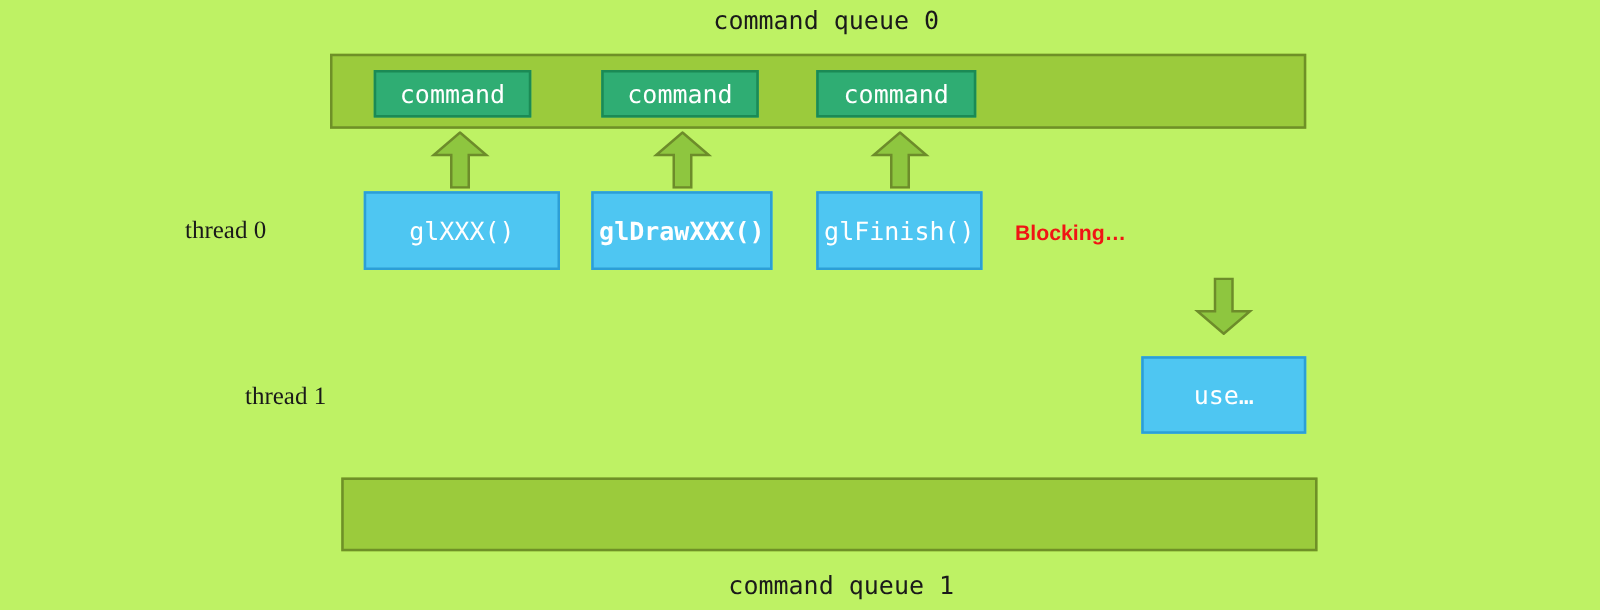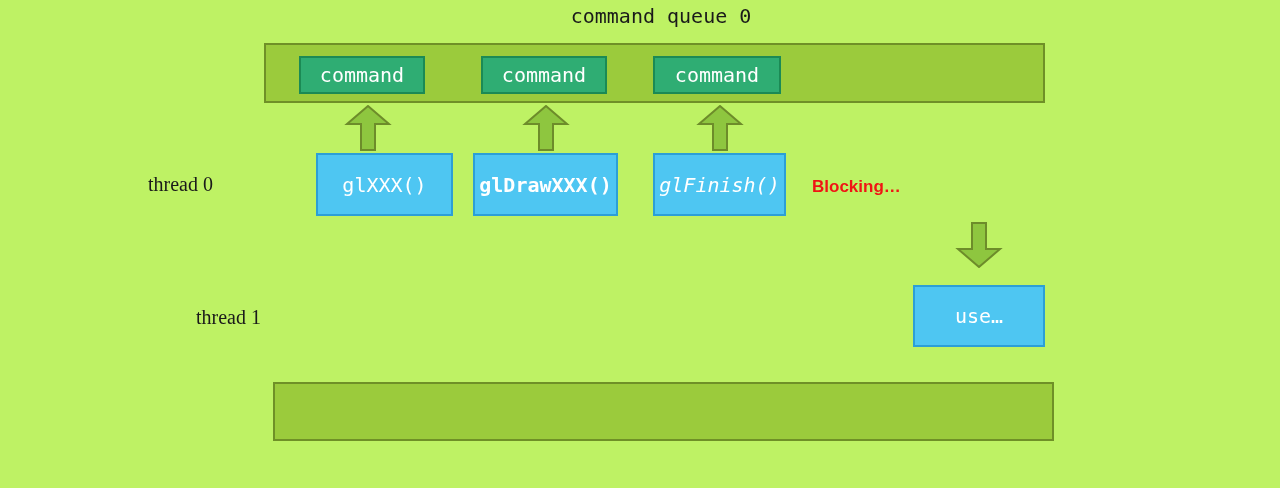--- a/index.html
+++ b/index.html
@@ -109,31 +109,32 @@
   </svg>
   <svg class="abs arrow-svg" style="left:522px; top:105px;" width="48" height="46" viewBox="0 0 48 46">
     <polygon points="24,1 45,19 31,19 31,45 17,45 17,19 3,19"></polygon>
   </svg>
   <svg class="abs arrow-svg" style="left:696px; top:105px;" width="48" height="46" viewBox="0 0 48 46">
     <polygon points="24,1 45,19 31,19 31,45 17,45 17,19 3,19"></polygon>
   </svg>
 
   <div class="abs thread-label" style="left:148px; top:173px;">thread 0</div>
 
-  <div class="abs call-box" style="left:316px; top:153px; width:137px; height:63px;text-align:right;">glXXX()</div>
+  <div class="abs call-box" style="left:291px; top:153px; width:157px; height:63px;text-align:right;">glXXX()</div>
   <div class="abs call-box" style="left:473px; top:153px; width:145px; height:63px;font-weight:bold;">glDrawXXX()</div>
-  <div class="abs call-box" style="left:653px; top:153px; width:133px; height:63px;font-style:italic;">glFinish()</div>
+  <div class="abs call-box" style="left:653px; top:153px; width:133px; height:63px;">glFinish()</div>
 
   <div class="abs blocking-text" style="left:812px; top:177px;">Blocking…</div>
 
 
   <svg class="abs arrow-svg" style="left:955px; top:222px;" width="48" height="46" viewBox="0 0 48 46">
     <polygon points="17,1 31,1 31,27 45,27 24,45 3,27 17,27"></polygon>
   </svg>
 
   <div class="abs thread-label" style="left:148px; top:306px;margin-left:48px;">thread 1</div>
 
   <div class="abs call-box" style="left:913px; top:285px; width:132px; height:62px;">use…</div>
 
   <div class="abs queue-bar" style="left:273px; top:382px; width:781px; height:59px;"></div>
 
+  <div class="abs queue-title" style="left:673px; top:457px;">command queue 1</div>
 
 </div>
 
 </body></html>

